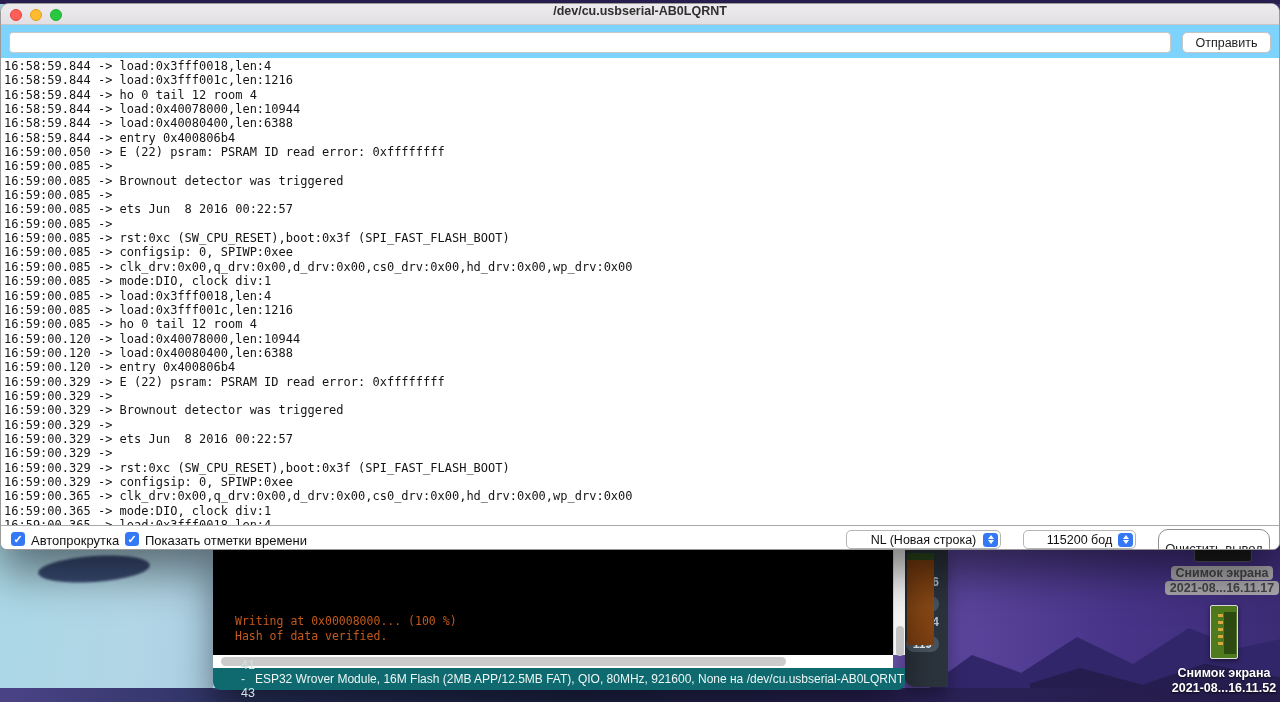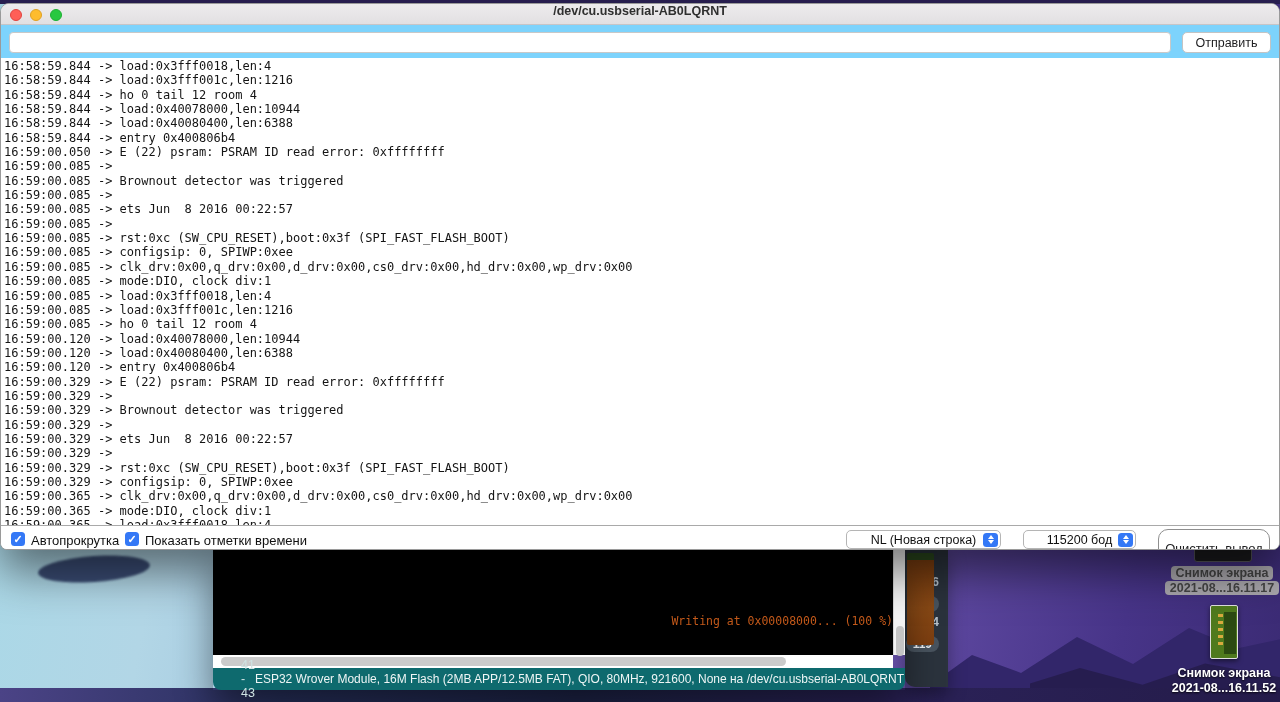--- a/index.html
+++ b/index.html
@@ -38,21 +38,21 @@
   #icon2-thumb { left:1210px; top:605px; width:28px; height:54px; border:1px solid #e0e0e0; border-radius:2px;
     background-color:#4f7a1d; box-shadow:0 2px 5px rgba(0,0,0,.5);
     background-image:repeating-linear-gradient(180deg,#d9aa3e 0 3px,rgba(0,0,0,0) 3px 7px),linear-gradient(#2c4a12,#2c4a12);
     background-size:5px 34px,12px 42px; background-position:7px 8px,13px 6px; background-repeat:no-repeat; }
   #icon2-label { left:1160px; top:666px; width:128px; text-align:center; color:#fff; font:700 12.5px "Liberation Sans",sans-serif;
     line-height:14.5px; text-shadow:0 1px 2px rgba(0,0,0,.85); }
 
   
   #ide-window { left:213px; top:550px; width:692px; height:140px; box-shadow:0 18px 34px rgba(0,0,0,.45); }
   #ide-console { position:absolute; left:0; top:0; right:12px; height:105px; background:#000; overflow:hidden;
-    padding-left:22px; font-family:"DejaVu Sans Mono",monospace; font-size:11.5px; line-height:14.5px; color:#c45a1b; white-space:pre;text-align:right; }
+    padding-left:22px; font-family:"DejaVu Sans Mono",monospace; font-size:11.5px; line-height:14.5px; color:#c45a1b; white-space:pre; }
   #console-partial-clip { height:6px; overflow:hidden; opacity:.75; }
   .console-line { min-height:14.5px; }
   #ide-vscroll { position:absolute; right:0; top:0; width:12px; height:105px; background:#f3f3f3; border-left:1px solid #d6d6d6; }
   #ide-vscroll-thumb { position:absolute; left:2px; top:76px; width:8px; height:30px; background:#c4c4c4; border-radius:4px; }
   #ide-hscroll { position:absolute; left:0; right:12px; top:105px; height:13px; background:#fff; }
   #ide-hscroll-thumb { position:absolute; left:8px; top:2px; width:565px; height:9px; background:#cbcbcb; border-radius:5px; }
   #ide-status { position:absolute; left:0; right:0; top:118px; height:22px; background:#0e6a6e; border-radius:0 0 8px 8px;
     display:flex; align-items:center; padding:0 10px 0 28px; }
   #ide-status-left { color:#cfe3e3; font:12.5px "Liberation Sans",sans-serif; }
   #ide-status-right { color:#eef5f5; font:12px "Liberation Sans",sans-serif; white-space:nowrap; }
@@ -119,21 +119,21 @@
 <div id="icon2-label" class="abs">
   <div>Снимок экрана</div>
   <div>2021-08...16.11.52</div>
 </div>
 
 <div id="ide-window" class="abs">
   <div id="ide-console">
     <div id="console-partial-clip">
       
     </div>
-    <div><div class="console-line">Writing at 0x00008000... (100 %)</div></div>
+    <div><div class="console-line">Writing at 0x00008000... (100 %)</div><div class="console-line">Hash of data verified.</div></div>
   </div>
   <div id="ide-vscroll">
     <div id="ide-vscroll-thumb"></div>
   </div>
   <div id="ide-hscroll">
     <div id="ide-hscroll-thumb"></div>
   </div>
   <div id="ide-status">
     <span id="ide-status-left">41 - 43</span>
     <span id="ide-status-right">ESP32 Wrover Module, 16M Flash (2MB APP/12.5MB FAT), QIO, 80MHz, 921600, None на /dev/cu.usbserial-AB0LQRNT</span>

